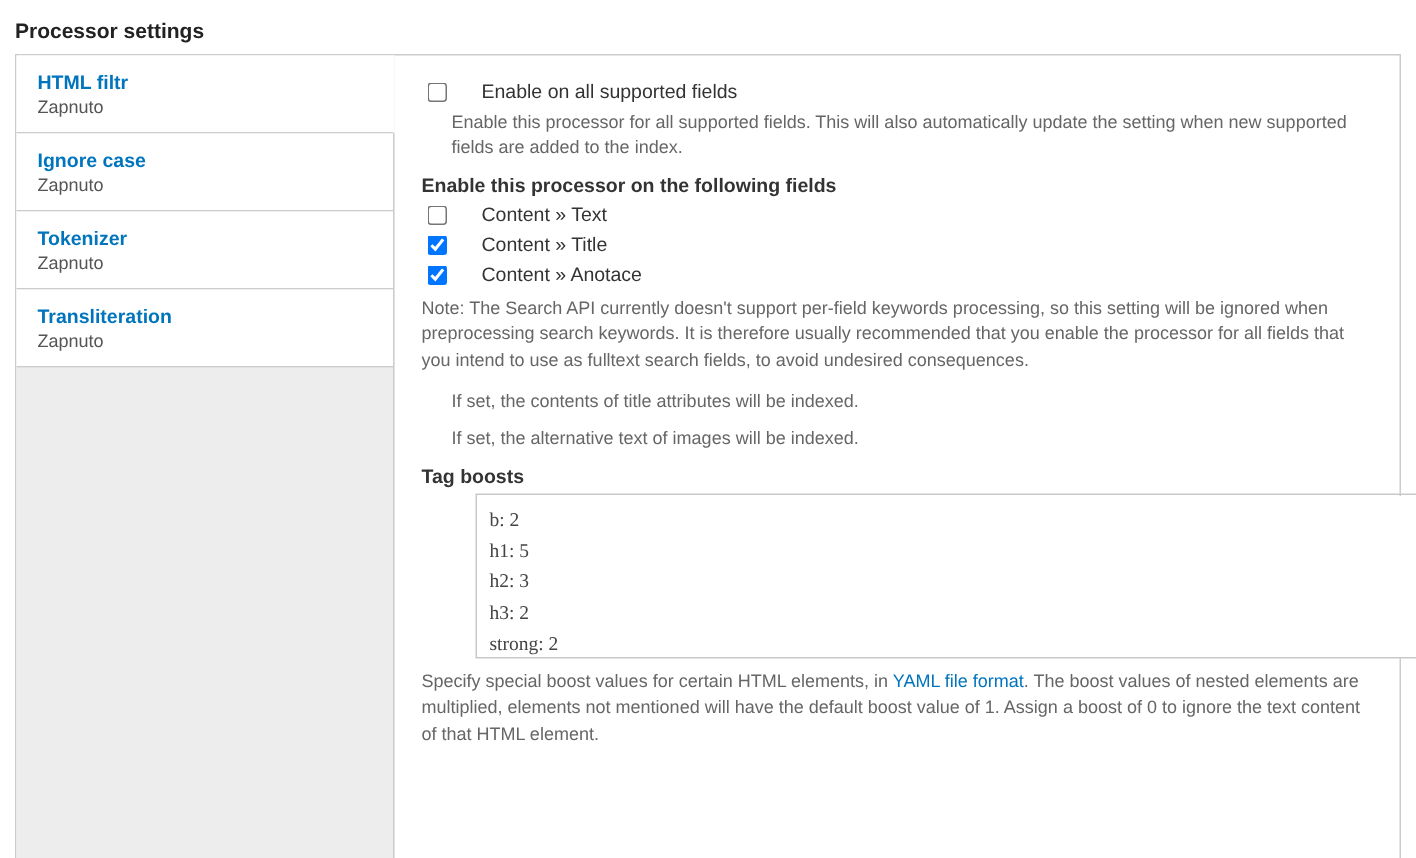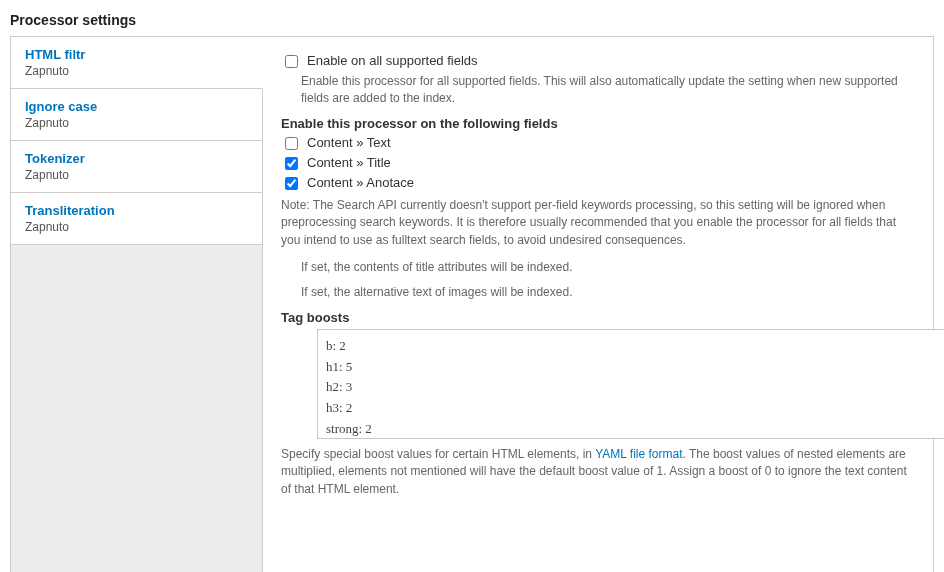--- a/index.html
+++ b/index.html
@@ -56,21 +56,21 @@
   }
   
   .content {
     flex: 1;
     padding: 14px 18px 18px 18px;
     color: #444;
   }
   .chk-row {
     display: flex;
     align-items: flex-start;
-    gap: 6px;
+    gap: 20px;
     margin: 2px 0;
   }
   .chk-row input[type=checkbox] {
     margin-top: 2px;
   }
   .chk-row .lbl { color: #333; }
   .desc {
     color: #666;
     font-size: 12px;
     margin: 2px 0 8px 20px;

